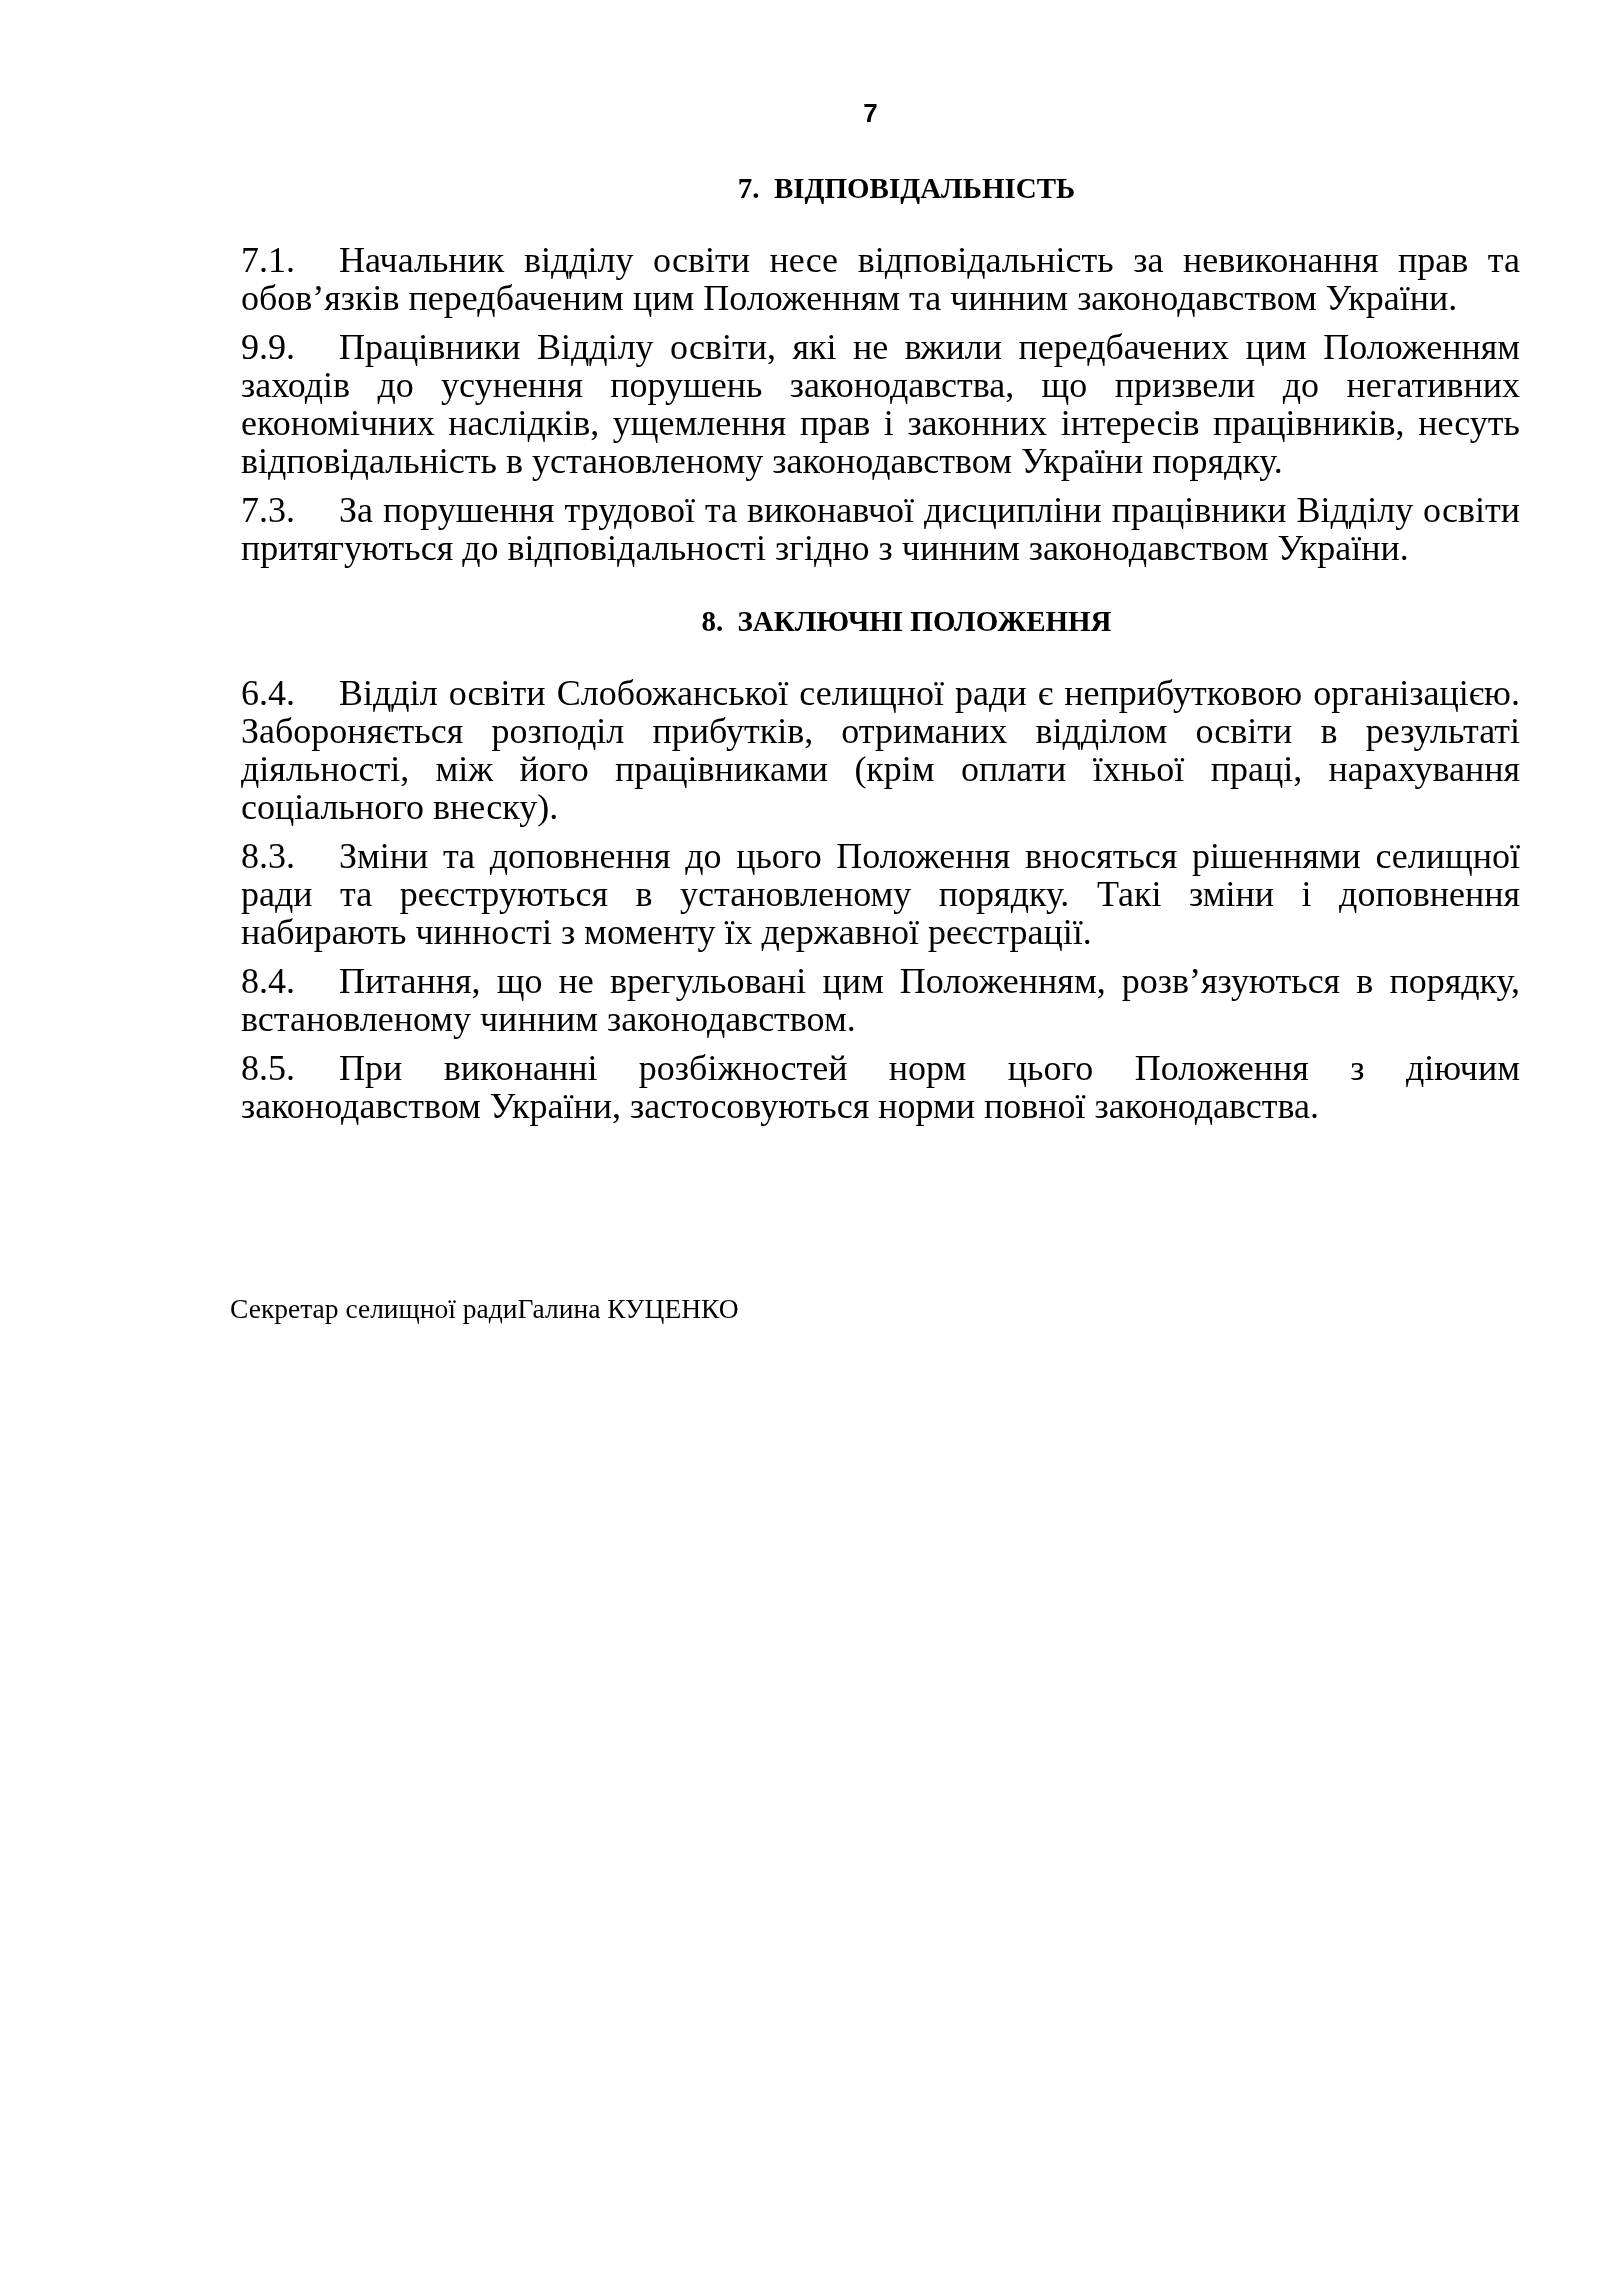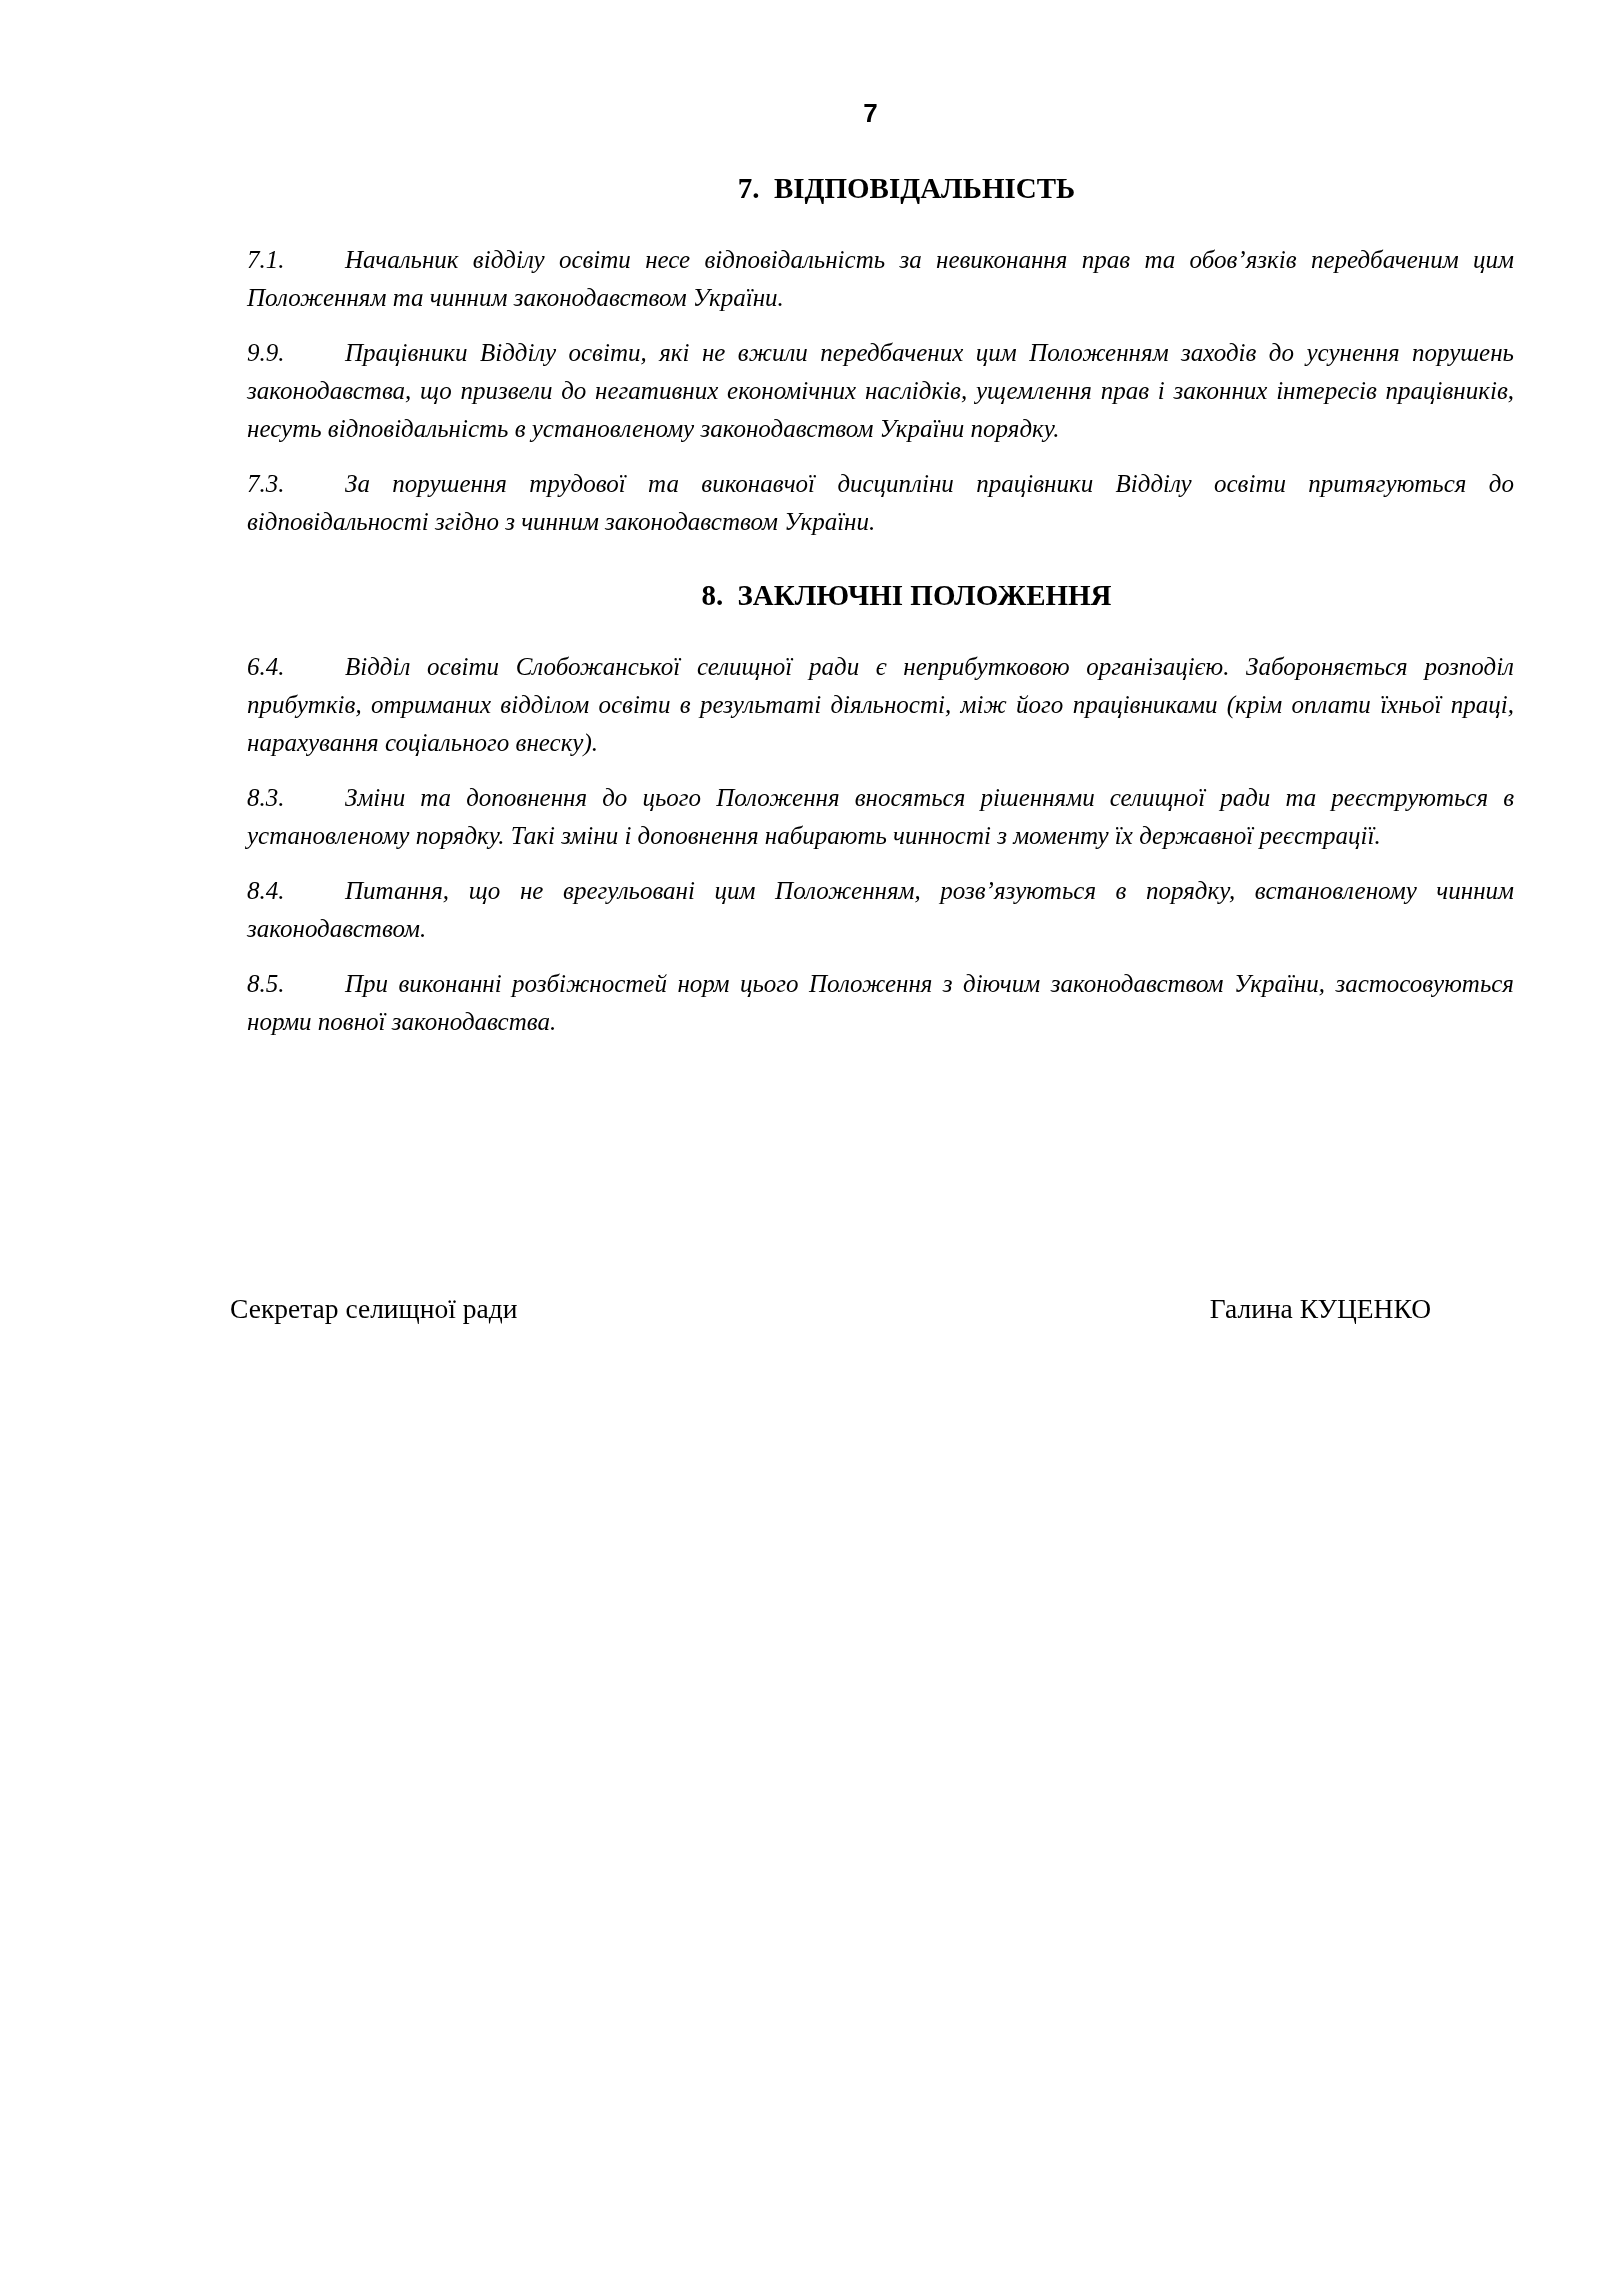--- a/index.html
+++ b/index.html
@@ -48,38 +48,37 @@
     .section {
       margin: 0;
     }
     .section + .section {
       margin-top: 35px;
     }
     .section-title + .clauses {
       margin-top: 34px;
     }
     .clause {
-      font-size: 25px;
+      font-size: 36px;
       line-height: 38px;
       text-align: justify;
       text-align-last: left;
-      margin: 17px;
-      font-style: italic;
+      margin: 11px;
     }
     .clause .clause-num {
       display: inline-block;
       width: 98px;
     }
     .signature {
       position: absolute;
       top: 1290px;
       left: 230px;
       width: 1201px;
       display: flex;
-      justify-content: space-between;
+      justify-content: flex-start;
       font-size: 27.5px;
       line-height: 38px;
     }
   </style>
 </head>
 <body>
 
 <div class="page-number">7</div>
 
 <div class="content">

